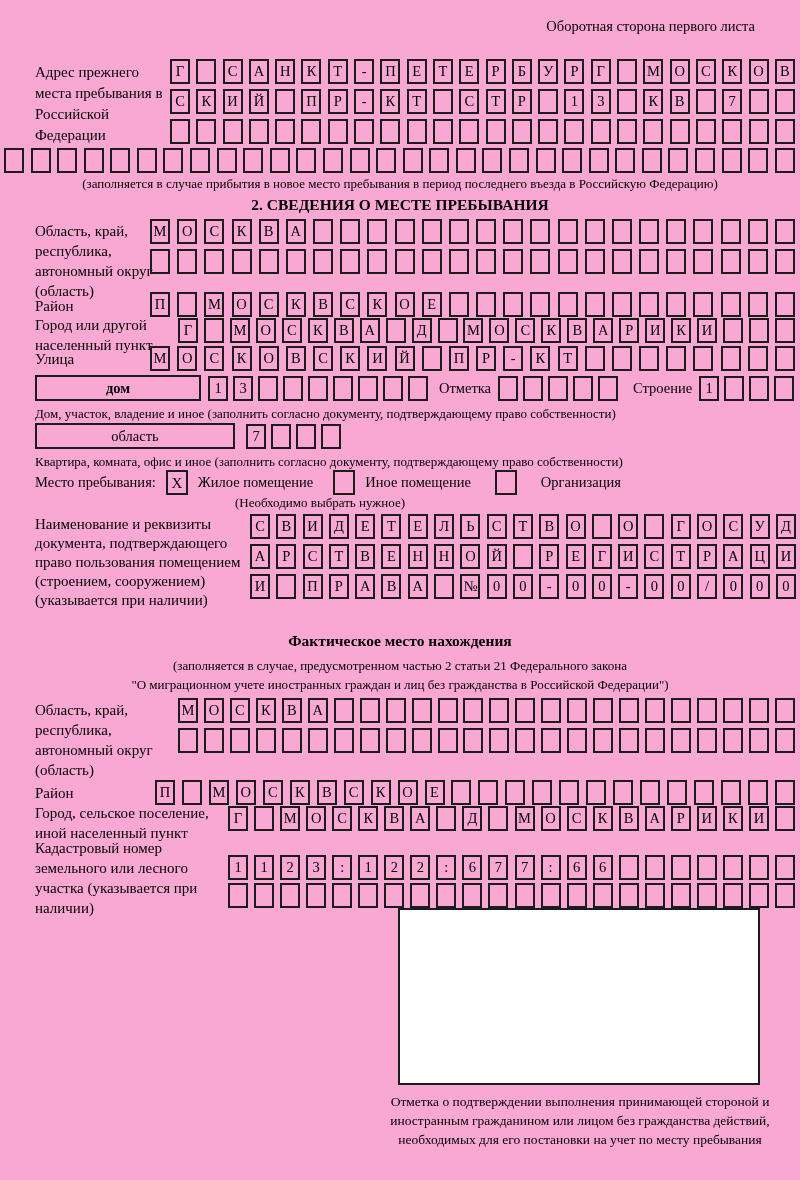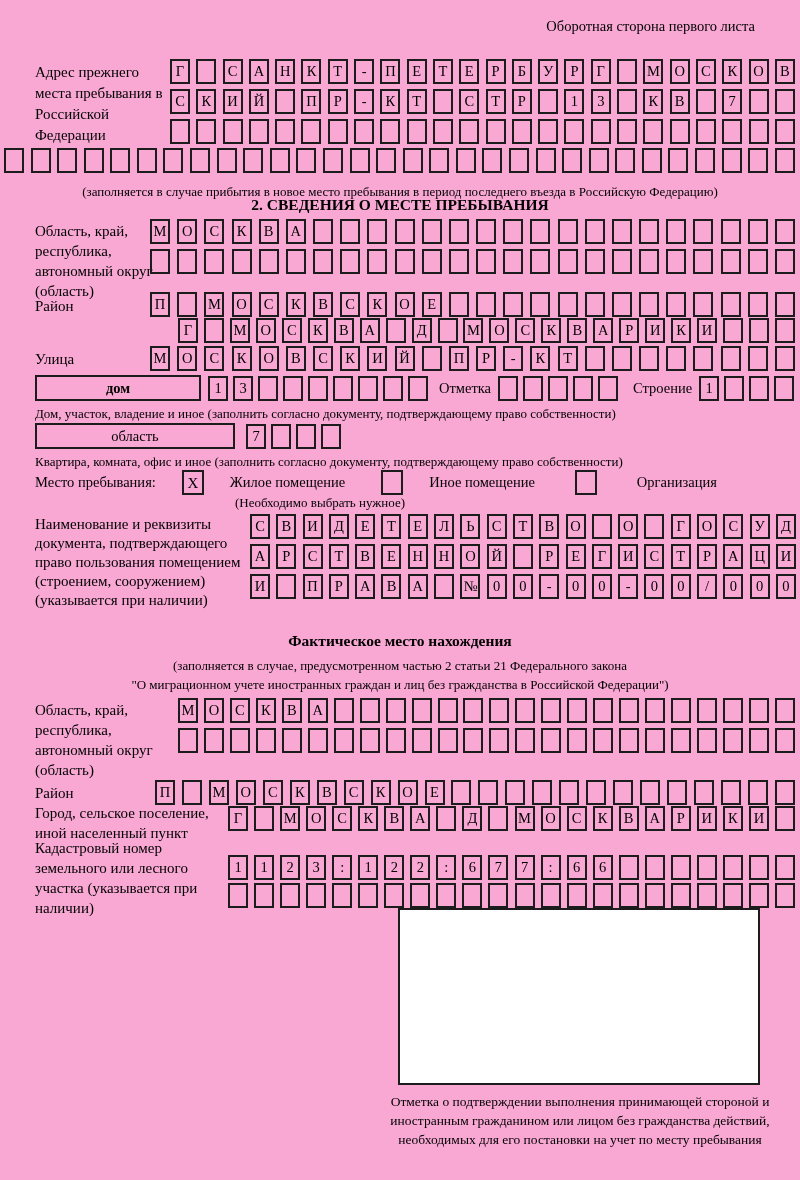--- a/index.html
+++ b/index.html
@@ -139,21 +139,21 @@
       <span class="cell"></span>
       <span class="cell"></span>
       <span class="cell"></span>
       <span class="cell"></span>
       <span class="cell"></span>
       <span class="cell"></span>
       <span class="cell"></span>
       <span class="cell"></span>
       <span class="cell"></span>
     </div>
-  <div class="cap" style="left:0px; top:174px; width:800px;margin-top:8px;">(заполняется в случае прибытия в новое место пребывания в период последнего въезда в Российскую Федерацию)</div>
+  <div class="cap" style="left:0px; top:174px; width:800px;">(заполняется в случае прибытия в новое место пребывания в период последнего въезда в Российскую Федерацию)</div>
 
   <div class="title" style="top:196px;">2. СВЕДЕНИЯ О МЕСТЕ ПРЕБЫВАНИЯ</div>
 
   <div class="lbl" style="left:35px; top:221px; width:118px;">Область, край, республика, автономный округ (область)</div>
   <div class="cellrow" style="left:150px; top:219px; width:645px;">
       <span class="cell">М</span>
       <span class="cell">О</span>
       <span class="cell">С</span>
       <span class="cell">К</span>
       <span class="cell">В</span>
@@ -225,20 +225,21 @@
       <span class="cell"></span>
       <span class="cell"></span>
       <span class="cell"></span>
       <span class="cell"></span>
       <span class="cell"></span>
       <span class="cell"></span>
       <span class="cell"></span>
       <span class="cell"></span>
     </div>
 
+  <div class="lbl" style="left:35px; top:315px; width:142px;">Город или другой населенный пункт</div>
   <div class="cellrow" style="left:178px; top:318px; width:617px;">
       <span class="cell">Г</span>
       <span class="cell"></span>
       <span class="cell">М</span>
       <span class="cell">О</span>
       <span class="cell">С</span>
       <span class="cell">К</span>
       <span class="cell">В</span>
       <span class="cell">А</span>
       <span class="cell"></span>
@@ -322,21 +323,21 @@
     <div class="widebox" style="width:200px;">область</div>
     <div class="cellgroup" style="margin-left:4px;">
         <span class="cell">7</span>
         <span class="cell"></span>
         <span class="cell"></span>
         <span class="cell"></span>
       </div>
   </div>
   <div class="cap" style="left:35px; top:452px; width:730px; text-align:left;">Квартира, комната, офис и иное (заполнить согласно документу, подтверждающему право собственности)</div>
 
-  <div class="flexrow" style="left:35px; top:470px; gap:22px;">
+  <div class="flexrow" style="left:35px; top:470px; gap:6px;">
     <span>Место пребывания:</span>
     <span class="chk">X</span>
     <span>Жилое помещение</span>
     <span class="chk" style="margin-left:14px;"></span>
     <span>Иное помещение</span>
     <span class="chk" style="margin-left:18px;"></span>
     <span style="margin-left:14px;">Организация</span>
   </div>
   <div class="cap" style="left:180px; top:493px; width:280px;">(Необходимо выбрать нужное)</div>
 

